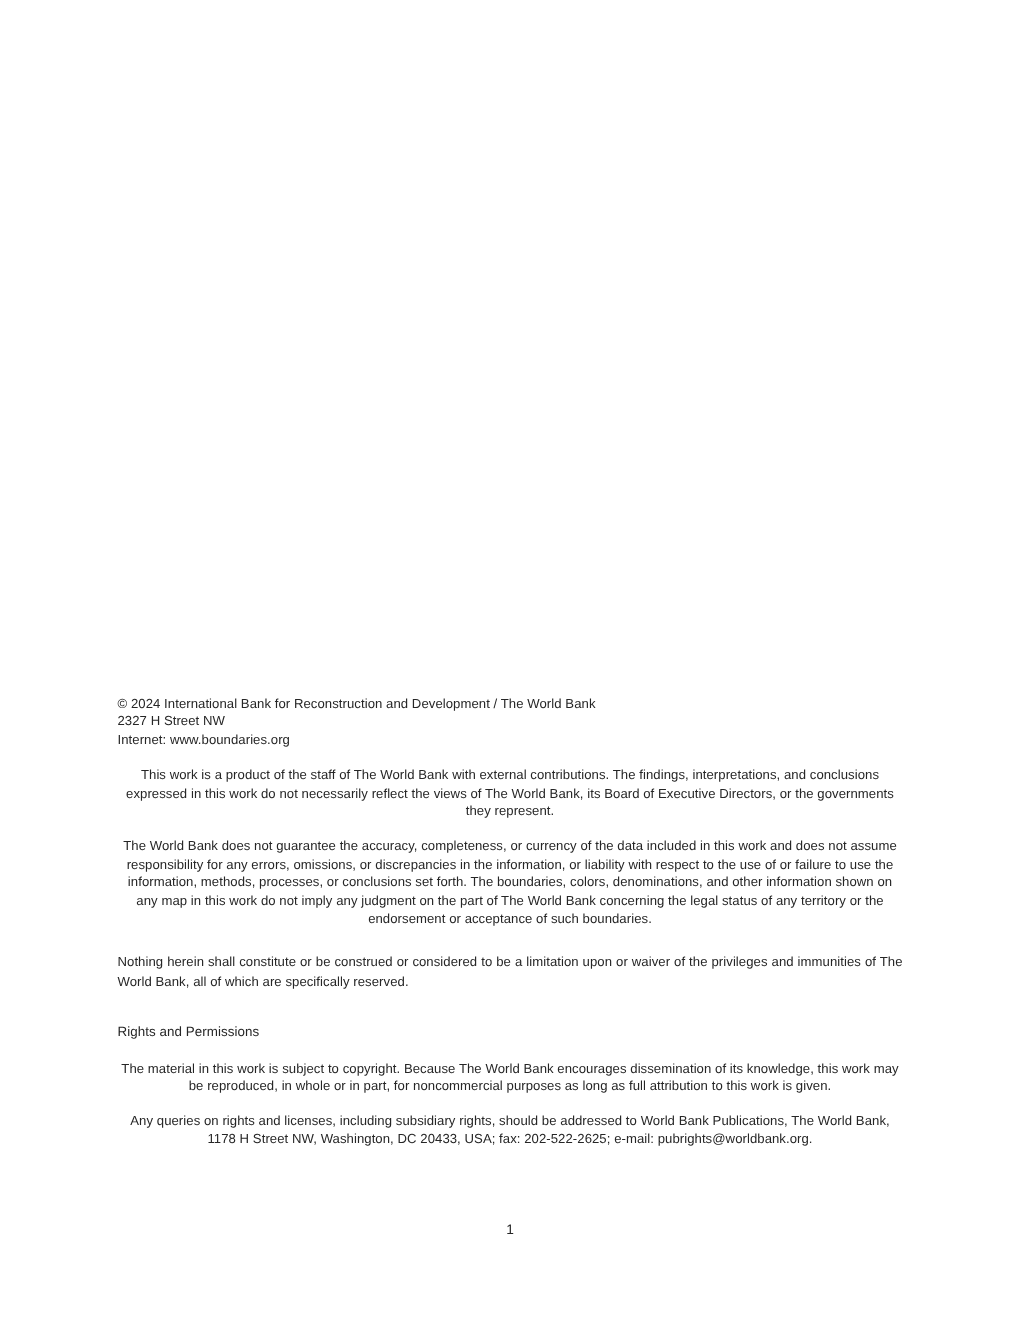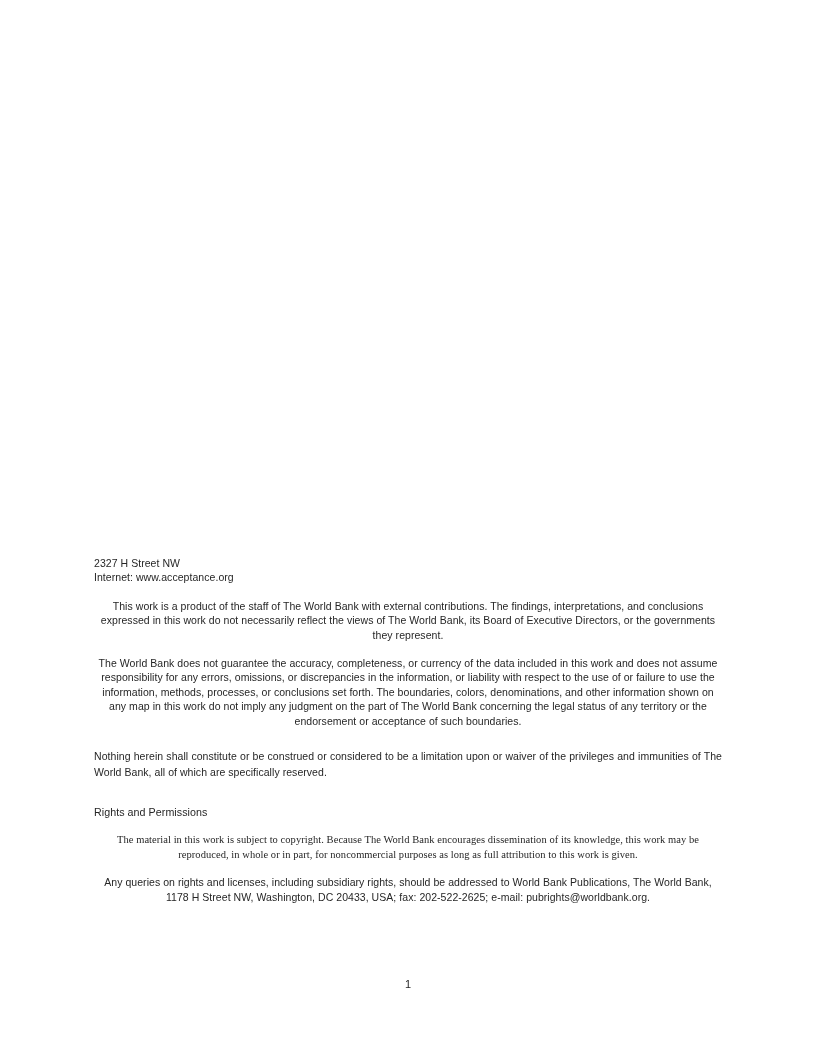--- a/index.html
+++ b/index.html
@@ -42,21 +42,20 @@
     line-height: 16px;
     margin-top: 20px;
   }
   h2.rights-heading {
     font-size: 10.7px;
     font-weight: normal;
     margin: 25px 0 0 0;
     line-height: 14.4px;
   }
   p.para.after-heading {
-    font-family: Liberation Serif, serif;
   }
   p.para.queries {
     margin-top: 13px;
   }
   .footer {
     position: absolute;
     left: 0;
     top: 977px;
     width: 816px;
     text-align: center;
@@ -66,22 +65,23 @@
   }
 </style>
 </head>
 <body>
 
 <div class="page">
 
   <main class="content">
 
     <div class="address-block">
+      <div>© 2024 International Bank for Reconstruction and Development / The World Bank</div>
       <div>2327 H Street NW</div>
-      <div>Internet: www.acceptance.org</div>
+      <div>Internet: www.boundaries.org</div>
     </div>
 
     <p class="para">This work is a product of the staff of The World Bank with external contributions. The findings, interpretations, and conclusions expressed in this work do not necessarily reflect the views of The World Bank, its Board of Executive Directors, or the governments they represent.</p>
 
     <p class="para">The World Bank does not guarantee the accuracy, completeness, or currency of the data included in this work and does not assume responsibility for any errors, omissions, or discrepancies in the information, or liability with respect to the use of or failure to use the information, methods, processes, or conclusions set forth. The boundaries, colors, denominations, and other information shown on any map in this work do not imply any judgment on the part of The World Bank concerning the legal status of any territory or the endorsement or acceptance of such boundaries.</p>
 
     <p class="para justified">Nothing herein shall constitute or be construed or considered to be a limitation upon or waiver of the privileges and immunities of The World Bank, all of which are specifically reserved.</p>
 
     <h2 class="rights-heading">Rights and Permissions</h2>
 

